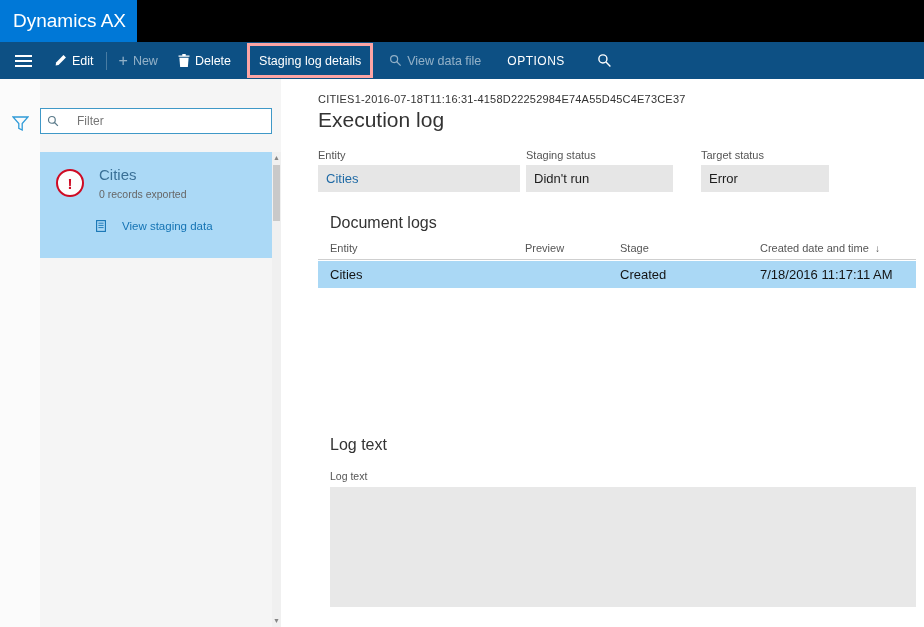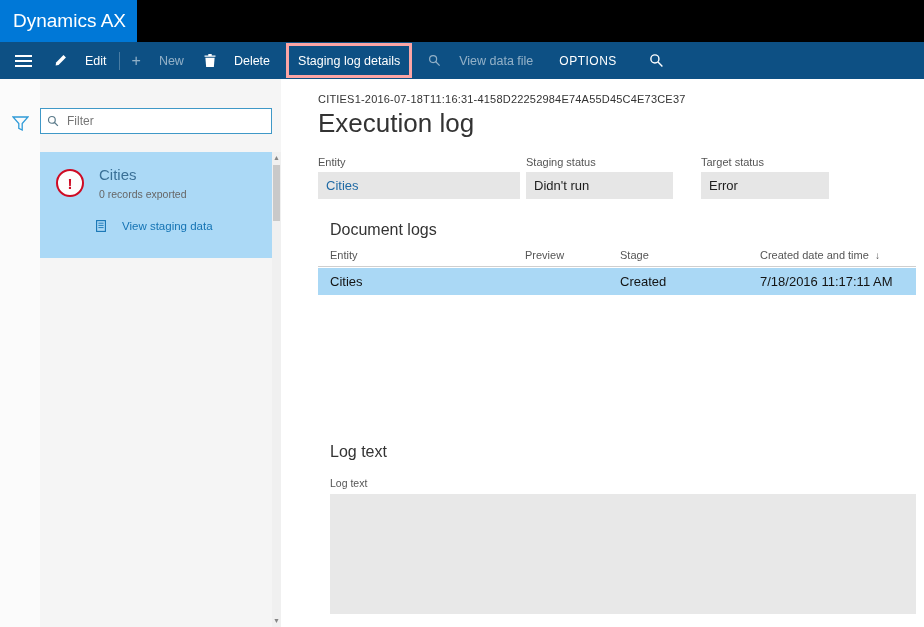--- a/index.html
+++ b/index.html
@@ -11,21 +11,21 @@
   .topbar{height:42px;background:#000;flex:0 0 auto;display:flex;align-items:stretch;}
   .logo{width:137px;background:#0078d7;color:#fff;font-size:19px;display:flex;align-items:center;
         padding-left:13px;box-sizing:border-box;cursor:pointer;}
 
   
   .appbar{height:37px;background:#0d5084;display:flex;align-items:center;padding:0 6px;flex:0 0 auto;}
   .menu-btn{width:34px;height:37px;display:flex;align-items:center;justify-content:center;
             background:transparent;border:none;cursor:pointer;margin-right:4px;}
   .hamburger{display:flex;flex-direction:column;gap:3px;}
   .hamburger i{display:block;width:17px;height:2px;background:#fff;}
-  .bar-btn{display:flex;align-items:center;gap:18px;background:transparent;border:none;color:#fff;
+  .bar-btn{display:flex;align-items:center;gap:5px;background:transparent;border:none;color:#fff;
            font-size:12.5px;font-family:inherit;padding:0 10px;height:37px;cursor:pointer;white-space:nowrap;}
   .bar-btn.dim{color:rgba(255,255,255,.55);cursor:default;}
   .plus{font-size:16px;line-height:1;font-weight:400;}
   .sep{width:1px;height:18px;background:rgba(255,255,255,.25);margin:0 2px;flex:0 0 auto;}
   .annot{border:3px solid #fca5a5;height:29px;display:flex;align-items:center;margin:0 6px;}
   .annot .bar-btn{height:29px;padding:0 9px;}
   .options{letter-spacing:.5px;font-size:12px;margin-left:6px;}
   .search-btn{margin-left:12px;}
   .bicon{display:flex;align-items:center;}
 
@@ -36,21 +36,21 @@
   
   .content{flex:1;display:flex;min-height:0;}
 
   
   .leftpane{width:300px;flex:0 0 auto;background:#f5f5f5;display:flex;}
   .funnel-col{width:40px;flex:0 0 auto;display:flex;justify-content:center;padding-top:35px;
               background:#fbfbfb;box-sizing:border-box;}
   .funnel-btn{width:24px;height:22px;background:none;border:none;padding:0;cursor:pointer;}
   .sidebody{width:232px;flex:0 0 auto;padding-top:29px;box-sizing:border-box;}
   .filterbox{height:26px;border:1px solid #3f98c7;background:#fff;display:flex;align-items:center;
-             padding:0 6px;gap:6px;box-sizing:border-box;}
+             padding:0 6px;gap:16px;box-sizing:border-box;}
   .filterbox input{border:none;outline:none;flex:1;min-width:0;font-size:12px;font-family:inherit;
                    color:#333;background:transparent;}
   .filterbox input::placeholder{color:#767676;}
   .card{margin-top:18px;background:#abd9f6;height:106px;box-sizing:border-box;
         padding:14px 10px 10px 16px;cursor:pointer;}
   .card-top{display:flex;align-items:flex-start;}
   .err-badge{width:24px;height:24px;border-radius:50%;border:2.5px solid #ce0b24;color:#ce0b24;
              background:#fdfdfd;font-weight:bold;font-size:15px;display:flex;align-items:center;
              justify-content:center;flex:0 0 auto;margin-top:3px;box-sizing:content-box;}
   .card-meta{margin-left:15px;}
@@ -62,21 +62,21 @@
            flex-direction:column;align-items:center;}
   .scroll-arrow{font-size:7px;color:#868686;height:12px;line-height:12px;width:100%;text-align:center;
                 background:#f0f0f0;border:none;padding:0;cursor:pointer;}
   .scroll-thumb{width:7px;height:56px;background:#c9c9c9;margin-top:1px;cursor:pointer;}
   .scroll-spacer{flex:1;}
   .gap{flex:1;background:#fff;}
 
   
   .main{flex:1;min-width:0;background:#fff;padding:14px 8px 0 18px;box-sizing:border-box;}
   .job-id{font-size:11px;color:#333;letter-spacing:.2px;}
-  .page-title{font-size:26px;font-weight:300;color:#333;margin:3px 0 0 0;}
+  .page-title{font-size:21px;font-weight:300;color:#333;margin:3px 0 0 0;}
   .fieldrow{display:flex;margin-top:17px;}
   .fgroup{display:flex;flex-direction:column;}
   .flabel{font-size:11px;color:#555;margin-bottom:4px;}
   .fbox{background:#e6e6e6;height:27px;display:flex;align-items:center;padding-left:8px;
         box-sizing:border-box;font-size:13px;color:#1d1d1d;}
   .f-entity{width:202px;margin-right:6px;}
   .f-staging{width:147px;margin-right:28px;}
   .f-target{width:128px;}
   .f-entity .fbox{color:#1f6aa5;cursor:pointer;}
   .section-title{font-size:16px;font-weight:400;color:#333;margin:0;padding-left:12px;}

